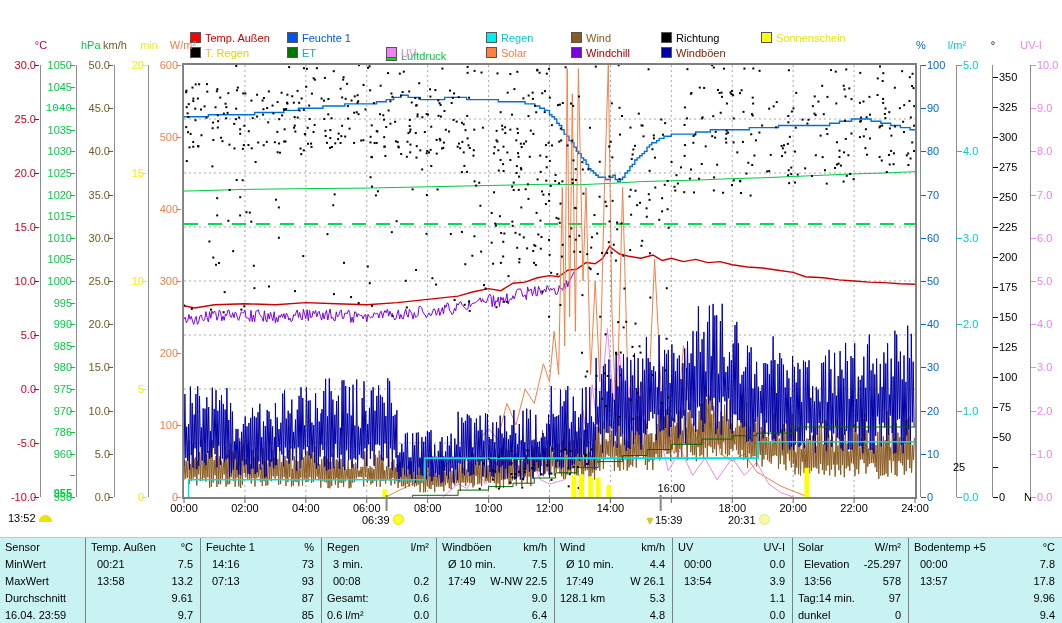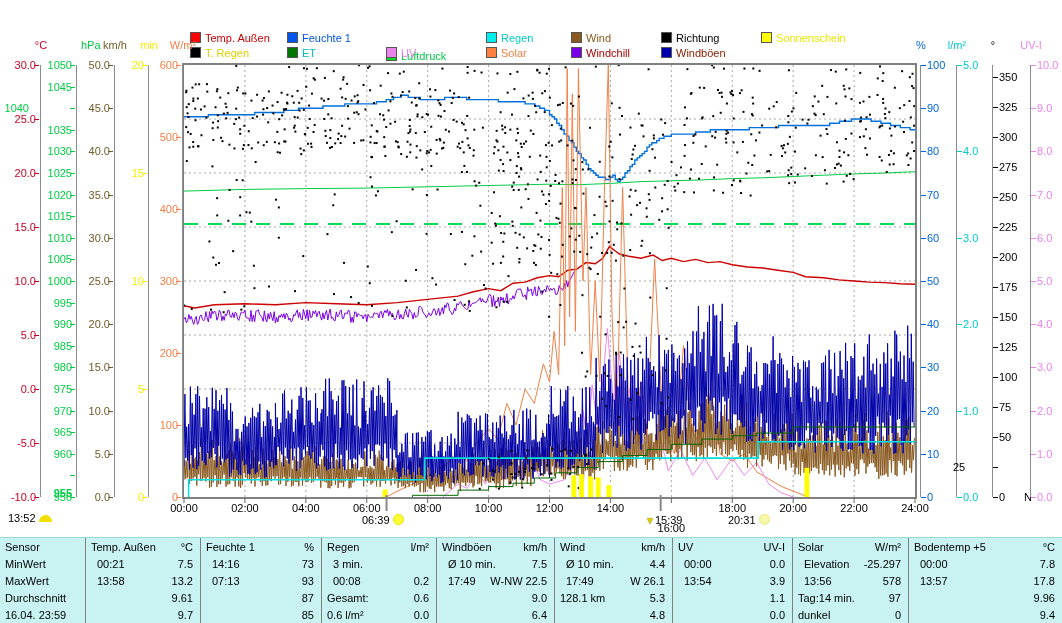--- a/index.html
+++ b/index.html
@@ -1037,21 +1037,21 @@
       <div class="ax-lab" style="top: 59px; color: rgb(204, 0, 34); right: 1026px;">30.0</div>
       <div class="vline" style="left: 76px; top: 65px; height: 432px;"></div>
       <div class="ax-unit" style="left: 60px; top: 39px; width: 34px; text-align: left; color: rgb(0, 204, 68); margin-left: 21px;">hPa</div>
       <div class="tickdiv" style="left: 70px; top: 497px; background: rgb(0, 204, 68);"></div>
       <div class="ax-lab" style="top: 491px; color: rgb(0, 204, 68); right: 990px;">950</div>
       <div class="tickdiv" style="left: 70px; top: 475.4px; background: rgb(0, 204, 68);"></div>
       <div class="ax-lab" style="top: 487px; color: rgb(0, 204, 68); right: 990px; font-weight: bold;">955</div>
       <div class="tickdiv" style="left: 70px; top: 453.8px; background: rgb(0, 204, 68);"></div>
       <div class="ax-lab" style="top: 447.8px; color: rgb(0, 204, 68); right: 990px;">960</div>
       <div class="tickdiv" style="left: 70px; top: 432.2px; background: rgb(0, 204, 68);"></div>
-      <div class="ax-lab" style="top: 426.2px; color: rgb(0, 204, 68); right: 990px;">965</div>
+      <div class="ax-lab" style="top: 426.2px; color: rgb(0, 204, 68); right: 990px;">786</div>
       <div class="tickdiv" style="left: 70px; top: 410.6px; background: rgb(0, 204, 68);"></div>
       <div class="ax-lab" style="top: 404.6px; color: rgb(0, 204, 68); right: 990px;">970</div>
       <div class="tickdiv" style="left: 70px; top: 389px; background: rgb(0, 204, 68);"></div>
       <div class="ax-lab" style="top: 383px; color: rgb(0, 204, 68); right: 990px;">975</div>
       <div class="tickdiv" style="left: 70px; top: 367.4px; background: rgb(0, 204, 68);"></div>
       <div class="ax-lab" style="top: 361.4px; color: rgb(0, 204, 68); right: 990px;">980</div>
       <div class="tickdiv" style="left: 70px; top: 345.8px; background: rgb(0, 204, 68);"></div>
       <div class="ax-lab" style="top: 339.8px; color: rgb(0, 204, 68); right: 990px;">985</div>
       <div class="tickdiv" style="left: 70px; top: 324.2px; background: rgb(0, 204, 68);"></div>
       <div class="ax-lab" style="top: 318.2px; color: rgb(0, 204, 68); right: 990px;">990</div>
@@ -1067,21 +1067,21 @@
       <div class="ax-lab" style="top: 210.2px; color: rgb(0, 204, 68); right: 990px;">1015</div>
       <div class="tickdiv" style="left: 70px; top: 194.6px; background: rgb(0, 204, 68);"></div>
       <div class="ax-lab" style="top: 188.6px; color: rgb(0, 204, 68); right: 990px;">1020</div>
       <div class="tickdiv" style="left: 70px; top: 173px; background: rgb(0, 204, 68);"></div>
       <div class="ax-lab" style="top: 167px; color: rgb(0, 204, 68); right: 990px;">1025</div>
       <div class="tickdiv" style="left: 70px; top: 151.4px; background: rgb(0, 204, 68);"></div>
       <div class="ax-lab" style="top: 145.4px; color: rgb(0, 204, 68); right: 990px;">1030</div>
       <div class="tickdiv" style="left: 70px; top: 129.8px; background: rgb(0, 204, 68);"></div>
       <div class="ax-lab" style="top: 123.8px; color: rgb(0, 204, 68); right: 990px;">1035</div>
       <div class="tickdiv" style="left: 70px; top: 108.2px; background: rgb(0, 204, 68);"></div>
-      <div class="ax-lab" style="top: 102.2px; color: rgb(0, 204, 68); right: 1033px;">1040</div>
+      <div class="ax-lab" style="top: 102.2px; color: rgb(0, 204, 68); right: 990px; font-family: Liberation Mono, monospace;">1040</div>
       <div class="tickdiv" style="left: 70px; top: 86.6px; background: rgb(0, 204, 68);"></div>
       <div class="ax-lab" style="top: 80.6px; color: rgb(0, 204, 68); right: 990px;">1045</div>
       <div class="tickdiv" style="left: 70px; top: 65px; background: rgb(0, 204, 68);"></div>
       <div class="ax-lab" style="top: 59px; color: rgb(0, 204, 68); right: 990px;">1050</div>
       <div class="vline" style="left: 114px; top: 65px; height: 432px;"></div>
       <div class="ax-unit" style="left: 98px; top: 39px; width: 34px; text-align: center; color: rgb(112, 90, 40);">km/h</div>
       <div class="tickdiv" style="left: 108px; top: 497px; background: rgb(112, 90, 40);"></div>
       <div class="ax-lab" style="top: 491px; color: rgb(112, 90, 40); right: 952px;">0.0</div>
       <div class="tickdiv" style="left: 108px; top: 453.8px; background: rgb(112, 90, 40);"></div>
       <div class="ax-lab" style="top: 447.8px; color: rgb(112, 90, 40); right: 952px;">5.0</div>
@@ -1229,21 +1229,21 @@
     </div>
   <div id="xlabels">
       <div class="xlab" style="left: 184px; top: 502px;">00:00</div>
       <div class="xlab" style="left: 244.917px; top: 502px;">02:00</div>
       <div class="xlab" style="left: 305.833px; top: 502px;">04:00</div>
       <div class="xlab" style="left: 366.75px; top: 502px;">06:00</div>
       <div class="xlab" style="left: 427.667px; top: 502px;">08:00</div>
       <div class="xlab" style="left: 488.583px; top: 502px;">10:00</div>
       <div class="xlab" style="left: 549.5px; top: 502px;">12:00</div>
       <div class="xlab" style="left: 610.417px; top: 502px;">14:00</div>
-      <div class="xlab" style="left: 671.333px; top: 522px; text-align: center;">16:00</div>
+      <div class="xlab" style="left: 671.333px; top: 482px; text-align: center;">16:00</div>
       <div class="xlab" style="left: 732.25px; top: 502px;">18:00</div>
       <div class="xlab" style="left: 793.167px; top: 502px;">20:00</div>
       <div class="xlab" style="left: 854.083px; top: 502px;">22:00</div>
       <div class="xlab" style="left: 915px; top: 502px;">24:00</div>
     </div>
 
   <div class="ann" style="left:8px;top:512px;">
     <span>13:52</span><span class="moon-ic"></span>
   </div>
   <div class="ann" style="left:362px;top:514px;">

